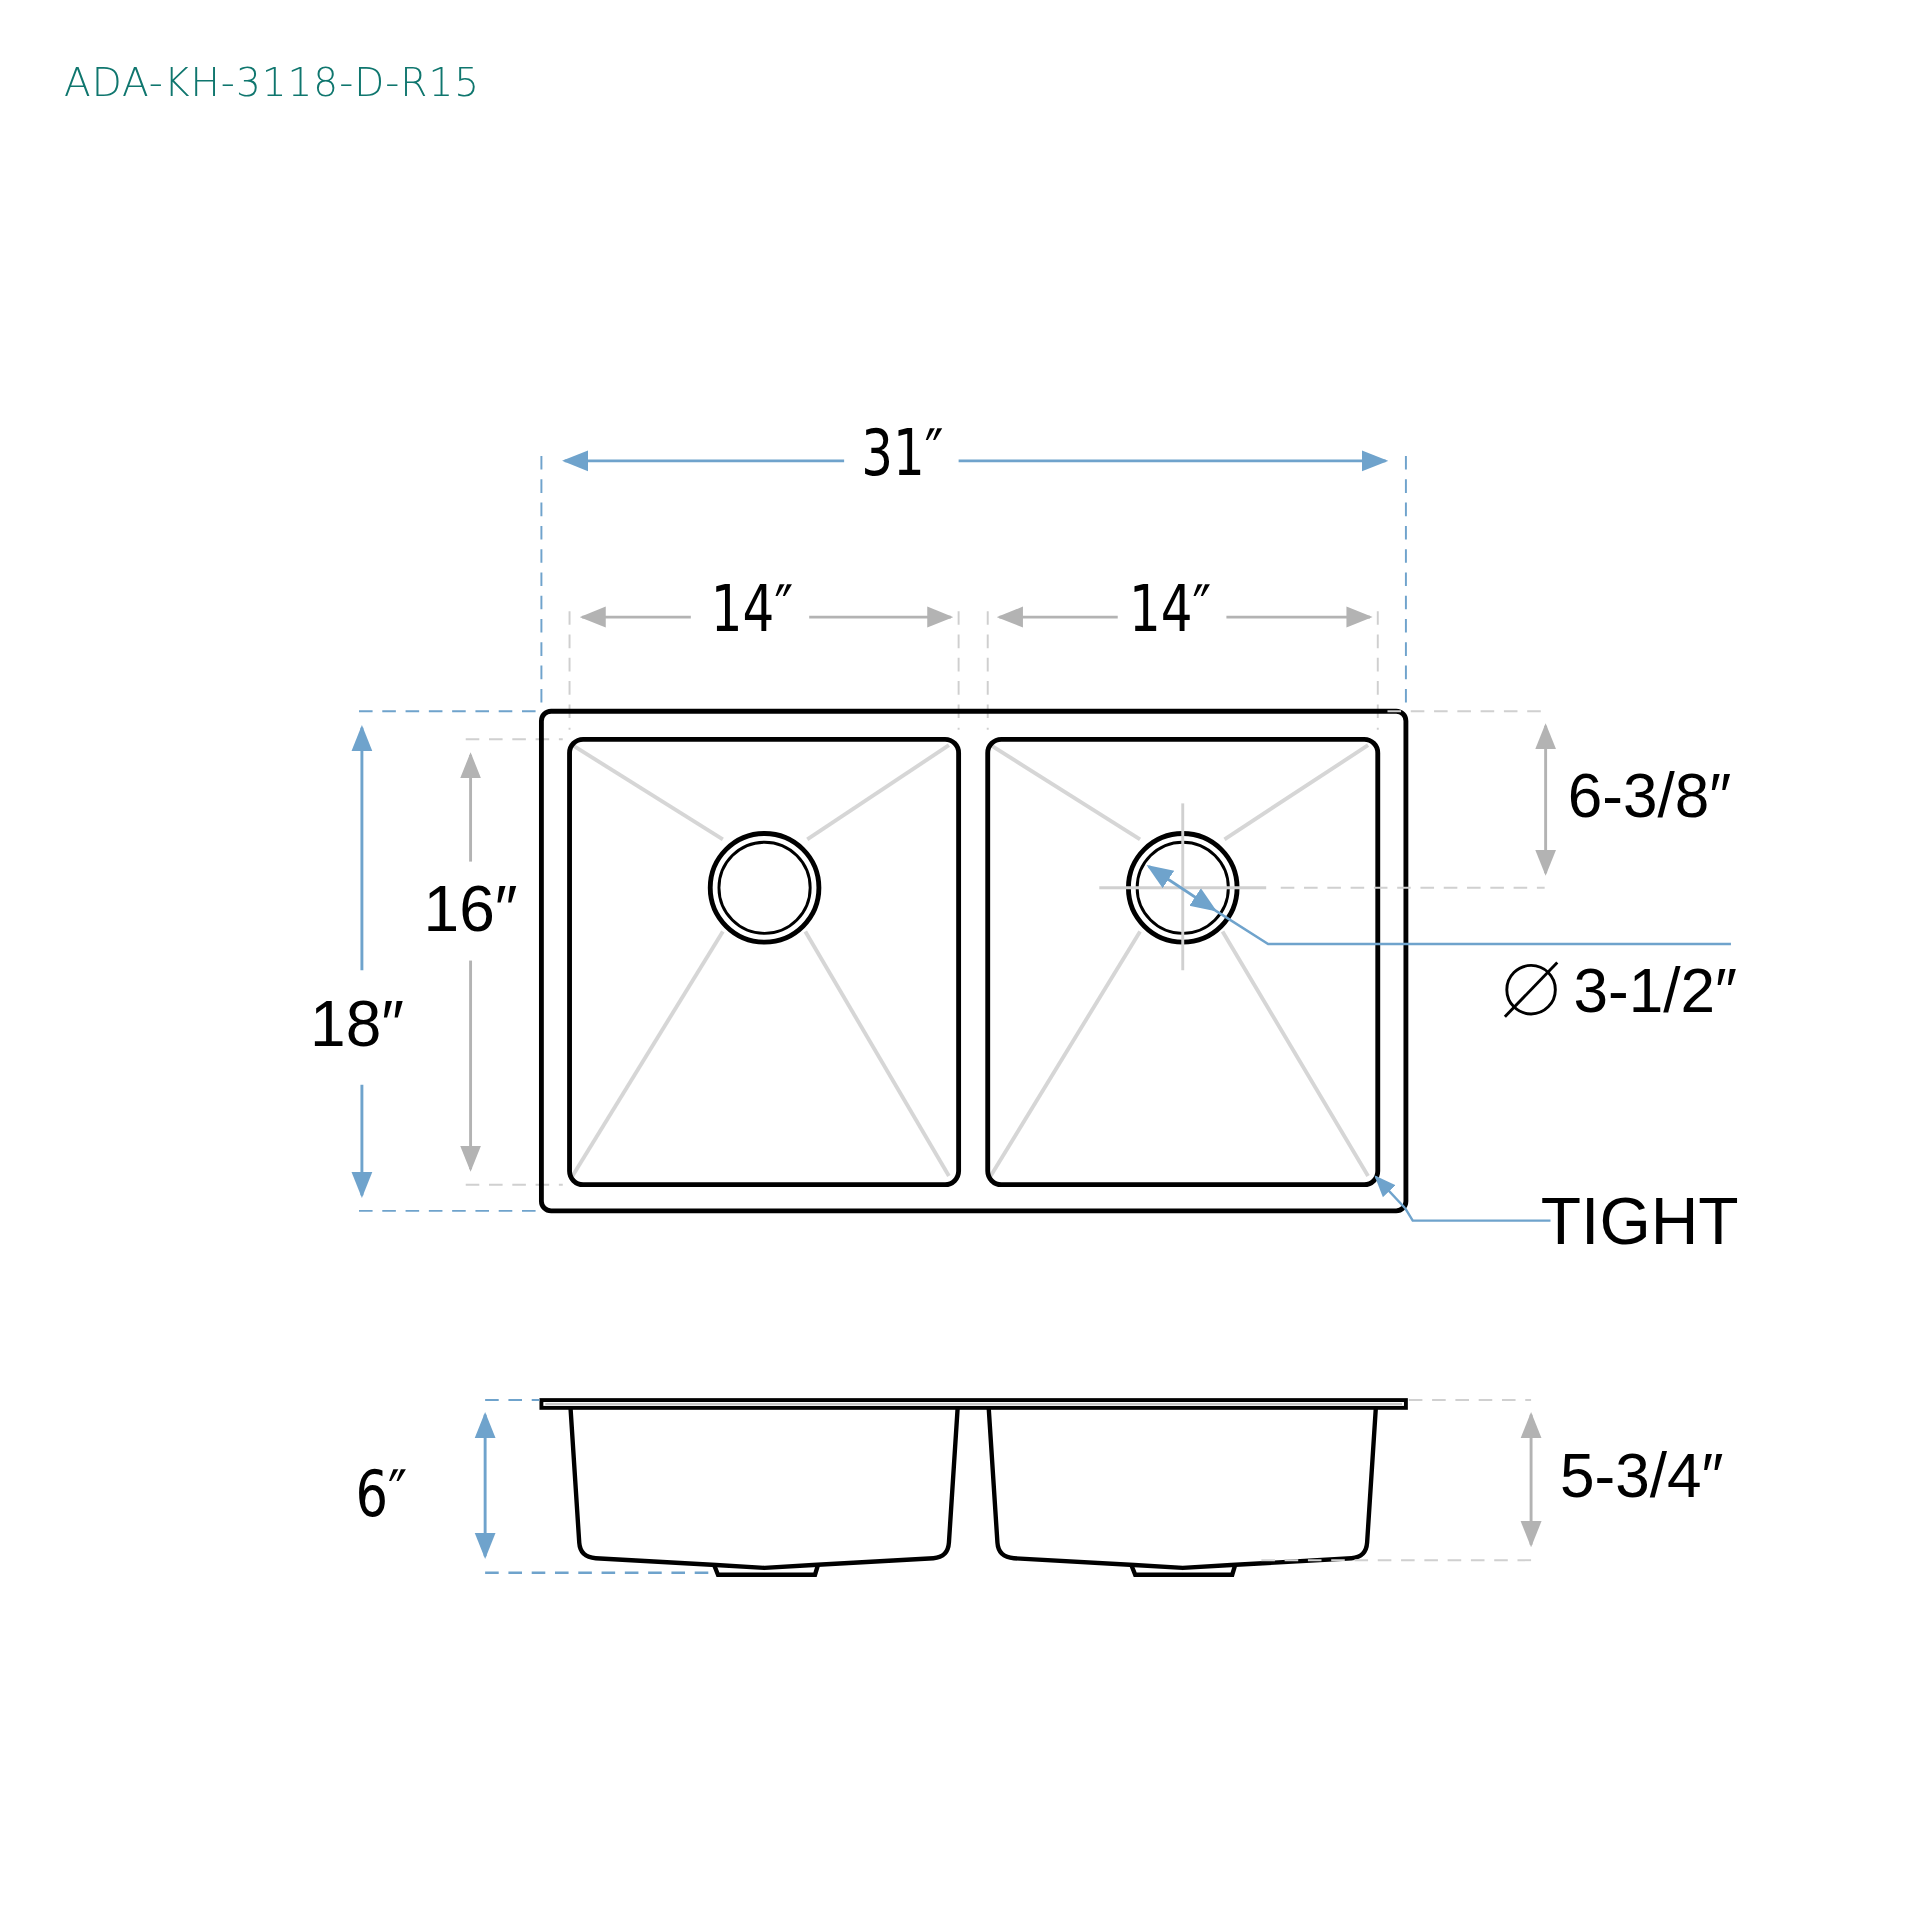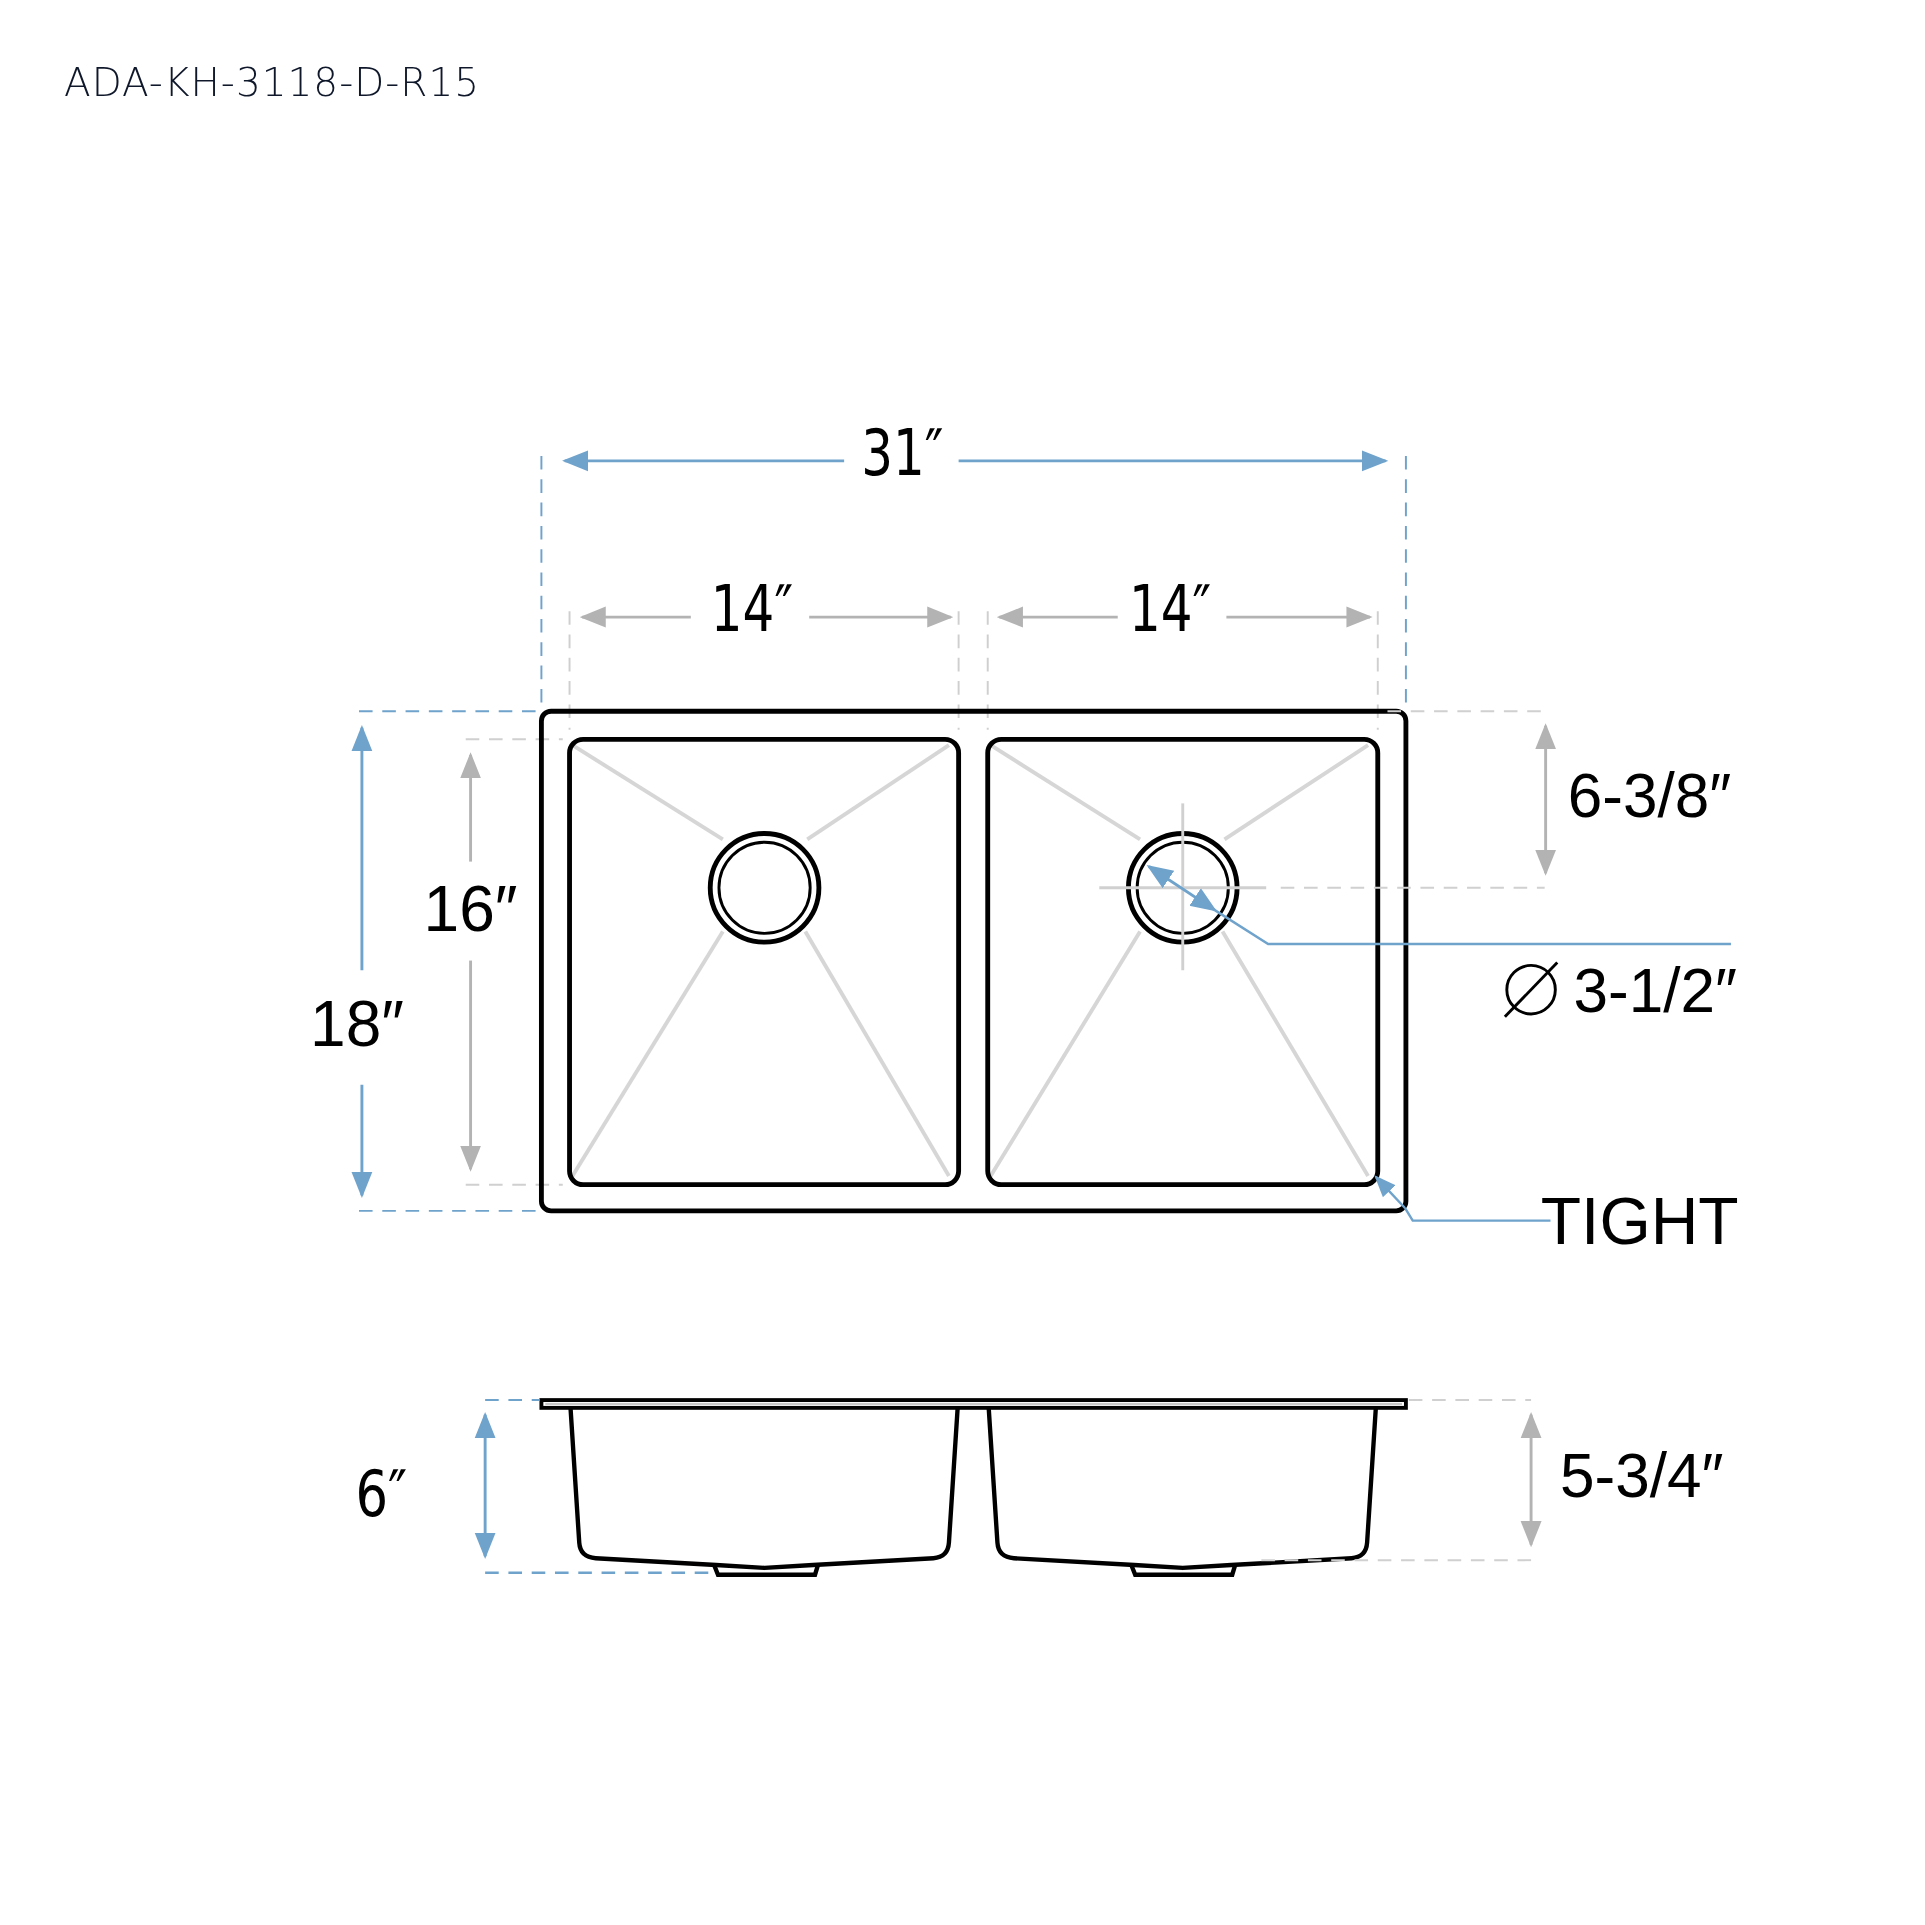--- a/index.html
+++ b/index.html
@@ -1,17 +1,17 @@
 <!DOCTYPE html>
 <html><head>
   <meta charset="utf-8">
   <style>
     html, body { margin: 0; padding: 0; background: #ffffff; }
     body { width: 1925px; height: 1925px; position: relative; overflow: hidden; }
-    .model { position: absolute; left: 64px; top: 60px; font-family: "DejaVu Sans", sans-serif; font-size: 39px; color: #0f172a; letter-spacing: 1px; font-weight: 300; }
+    .model { position: absolute; left: 64px; top: 60px; font-family: "DejaVu Sans", sans-serif; font-size: 39px; color: #0f766e; letter-spacing: 1px; font-weight: 300; }
     svg { position: absolute; left: 0; top: 0; }
     .dim { font-family: "Liberation Sans", sans-serif; fill: #000; }
     .dim-narrow { font-family: "DejaVu Sans", sans-serif; fill: #000; }
   </style>
 </head>
 <body>
 
 <div class="model">ADA-KH-3118-D-R15</div>
 
 <svg width="1925" height="1925" viewBox="0 0 1984 1984">

